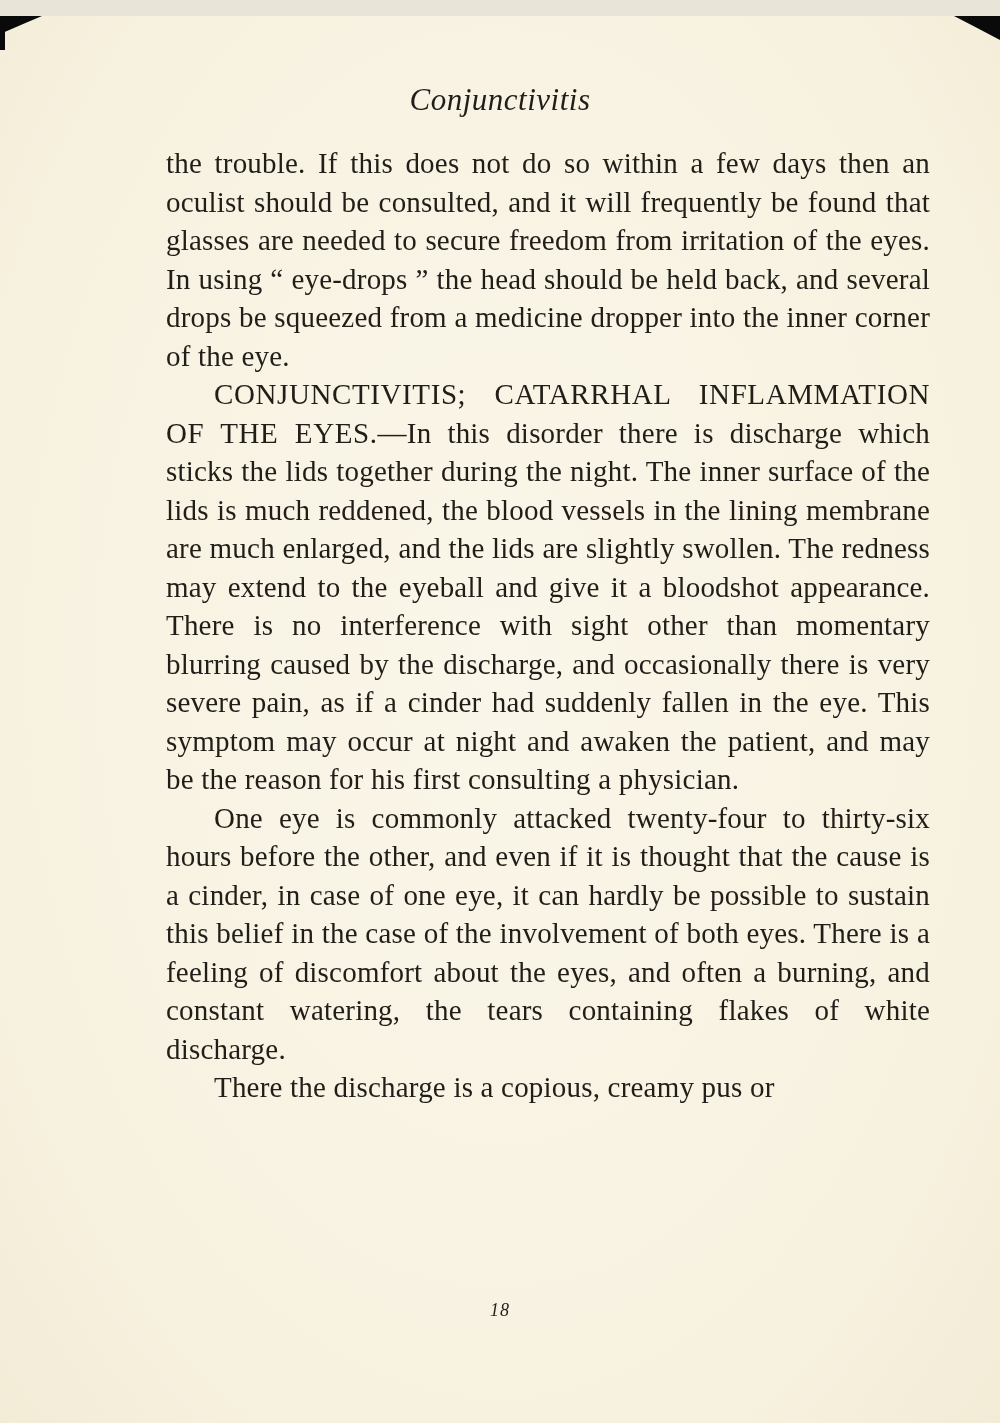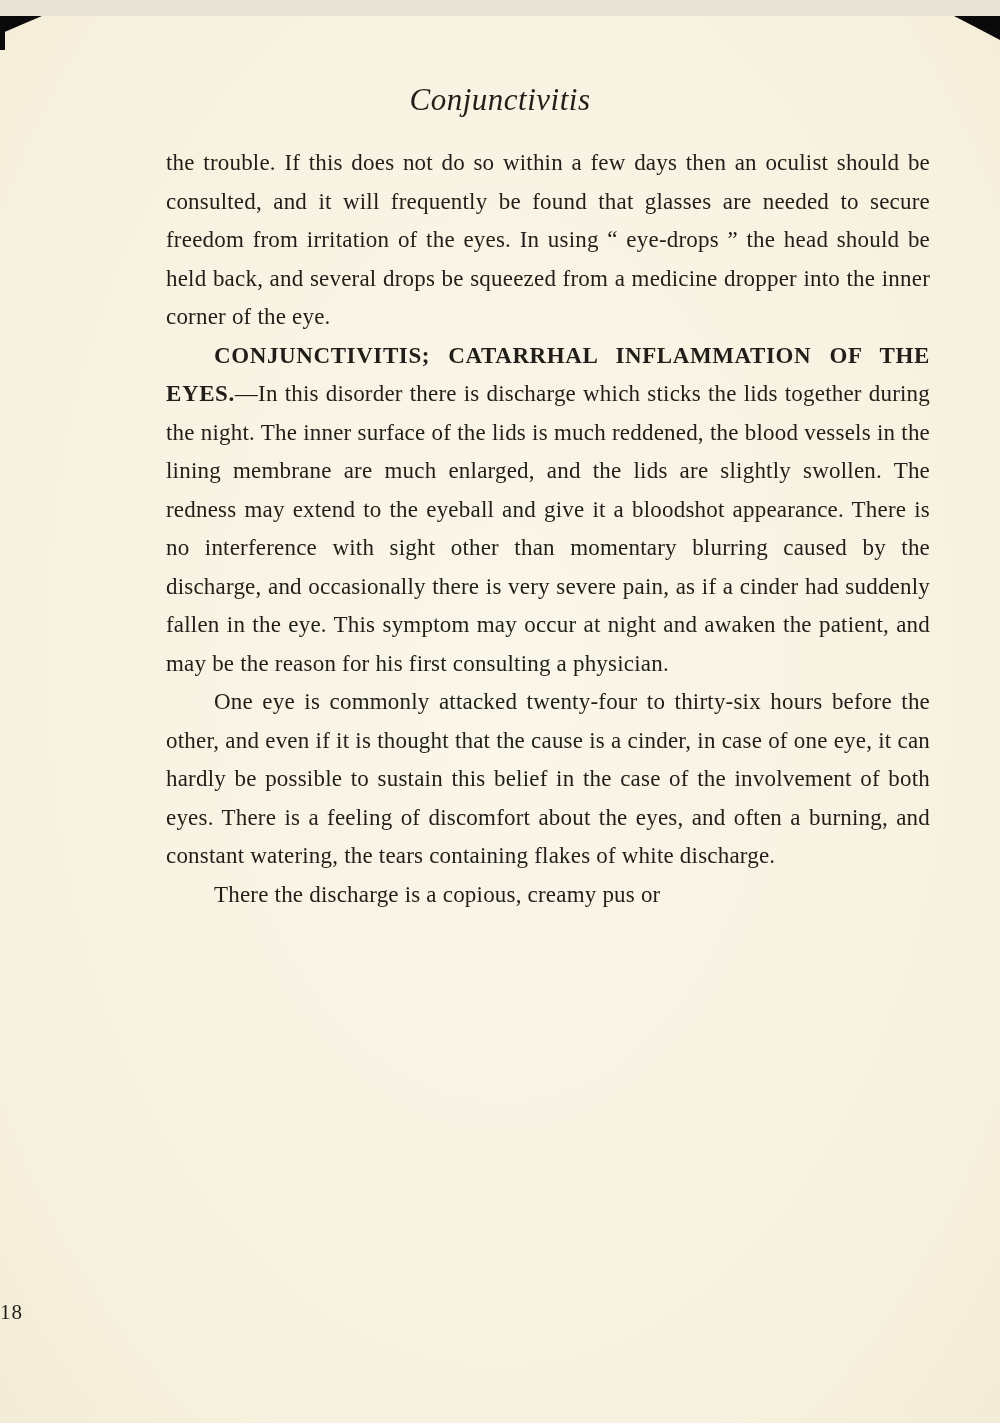--- a/index.html
+++ b/index.html
@@ -26,42 +26,44 @@
     text-align: center;
     font-style: italic;
     font-size: 31px;
     letter-spacing: 0.5px;
   }
   .text-block {
     position: absolute;
     top: 128px;
     left: 166px;
     width: 764px;
-    font-size: 23px;
+    font-size: 29px;
     line-height: 38.5px;
     text-align: justify;
     letter-spacing: 0.2px;
   }
   .text-block p {
     margin: 0;
     padding: 0;
   }
   .text-block p.indent   { text-indent: 48px; }
   .text-block p.no-indent{ text-indent: 0; }
   .text-block strong {
-    font-weight: bold;
+    font-weight: normal;
     letter-spacing: 0.6px;
   }
   .page-number {
     position: absolute;
     top: 1284px;
     left: 0;
     width: 100%;
-    font-size: 21px;
+    text-align: center;
+    font-size: 18px;
     letter-spacing: 1px;
+    font-style: italic;
   }
   
   .artifact { position: absolute; background: #0a0a0a; }
   .artifact-top-left {
     top: 0; left: 0; width: 42px; height: 18px;
     clip-path: polygon(0 0, 100% 0, 55% 45%, 0 100%);
   }
   .artifact-left-edge {
     top: 0; left: 0; width: 5px; height: 34px;
   }

